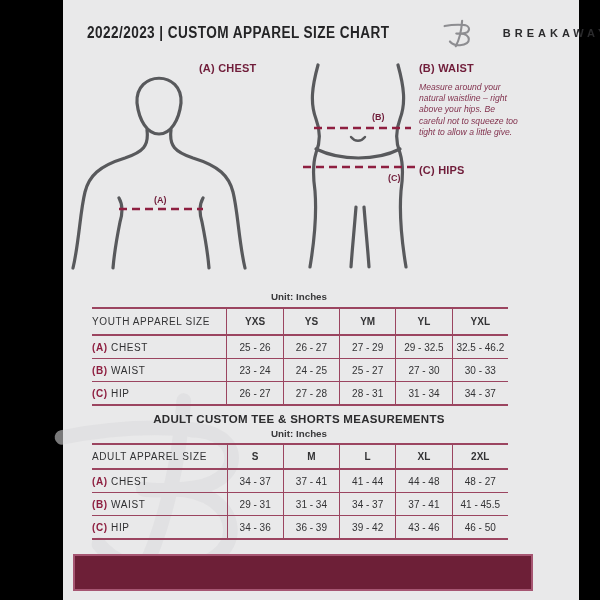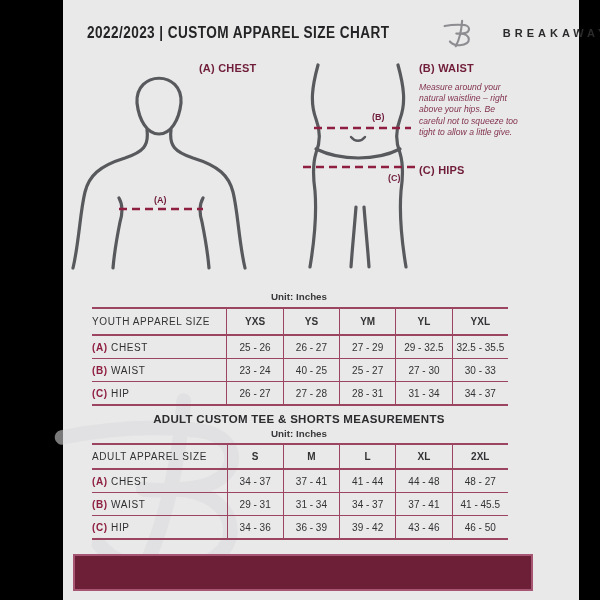--- a/index.html
+++ b/index.html
@@ -123,26 +123,26 @@
         <td class="colh">YM</td>
         <td class="colh">YL</td>
         <td class="colh">YXL</td>
       </tr>
       <tr class="h22 thin">
         <td class="lbl"><span class="rowkey">(A)</span> <span class="rowname">CHEST</span></td>
         <td>25 - 26</td>
         <td>26 - 27</td>
         <td>27 - 29</td>
         <td>29 - 32.5</td>
-        <td>32.5 - 35.5</td>
+        <td>32.5 - 46.2</td>
       </tr>
       <tr class="h22 thin">
         <td class="lbl"><span class="rowkey">(B)</span> <span class="rowname">WAIST</span></td>
         <td>23 - 24</td>
-        <td>40 - 25</td>
+        <td>24 - 25</td>
         <td>25 - 27</td>
         <td>27 - 30</td>
         <td>30 - 33</td>
       </tr>
       <tr class="h22">
         <td class="lbl"><span class="rowkey">(C)</span> <span class="rowname">HIP</span></td>
         <td>26 - 27</td>
         <td>27 - 28</td>
         <td>28 - 31</td>
         <td>31 - 34</td>

